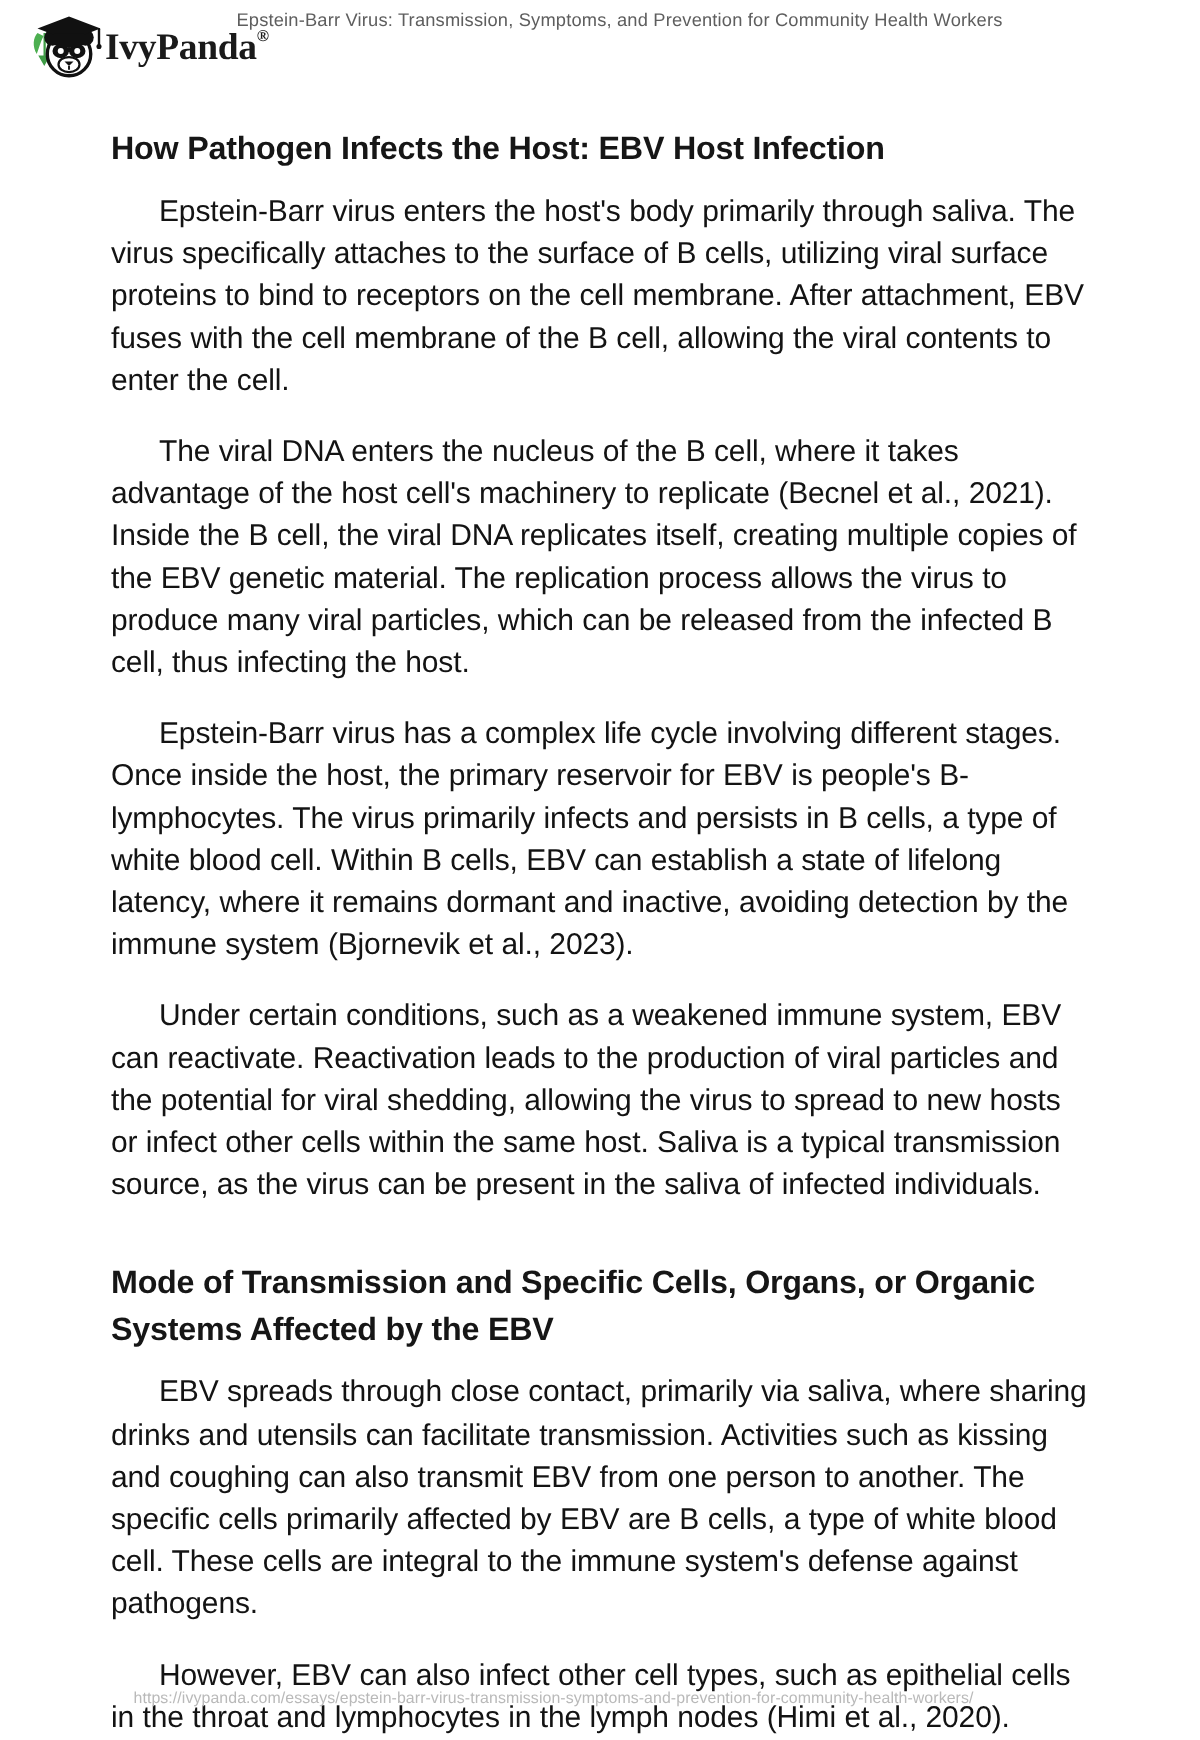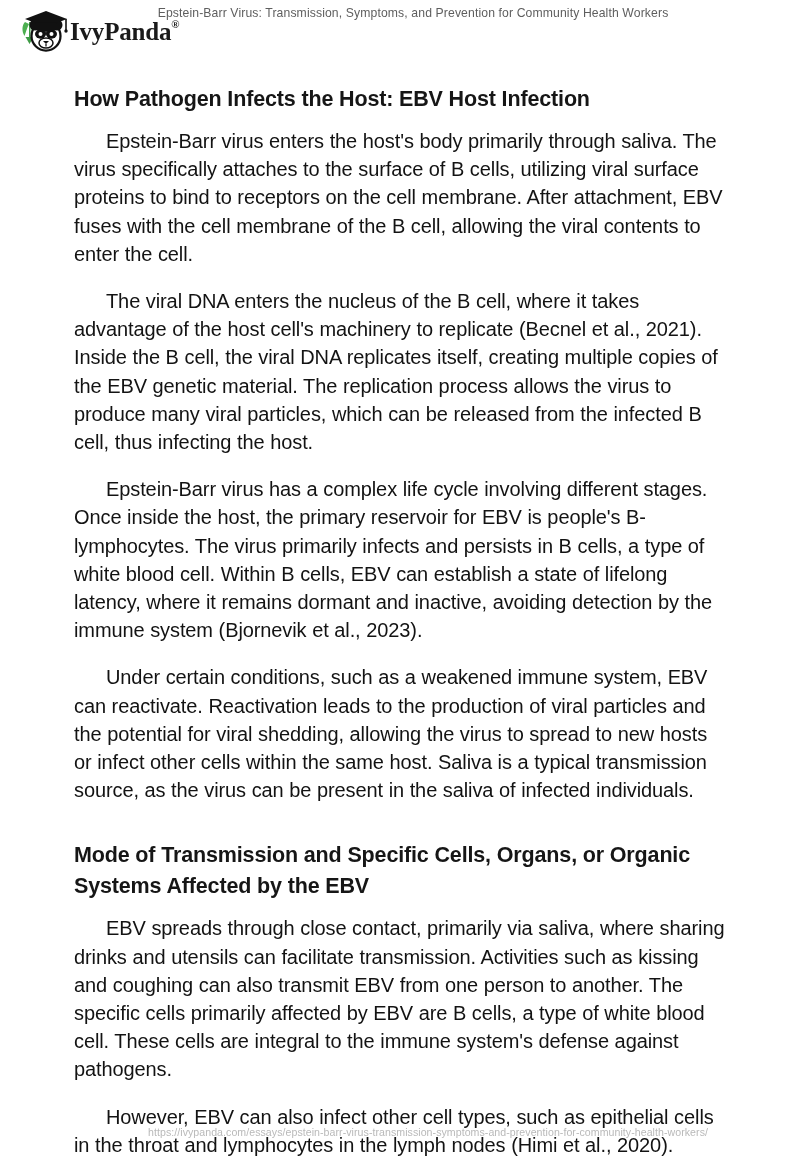--- a/index.html
+++ b/index.html
@@ -127,21 +127,21 @@
   p.body-text:last-child {
     margin-bottom: 0;
   }
 
   
   .page-footer {
     position: absolute;
     left: 0;
     bottom: 20px;
     width: 708px;
-    text-align: right;
+    text-align: center;
   }
 
   .footer-url {
     font-family: "Liberation Sans", sans-serif;
     font-size: 10.6px;
     color: #b9b9b9;
     letter-spacing: 0.005em;
     white-space: nowrap;
     padding-left: 30px;
   }

